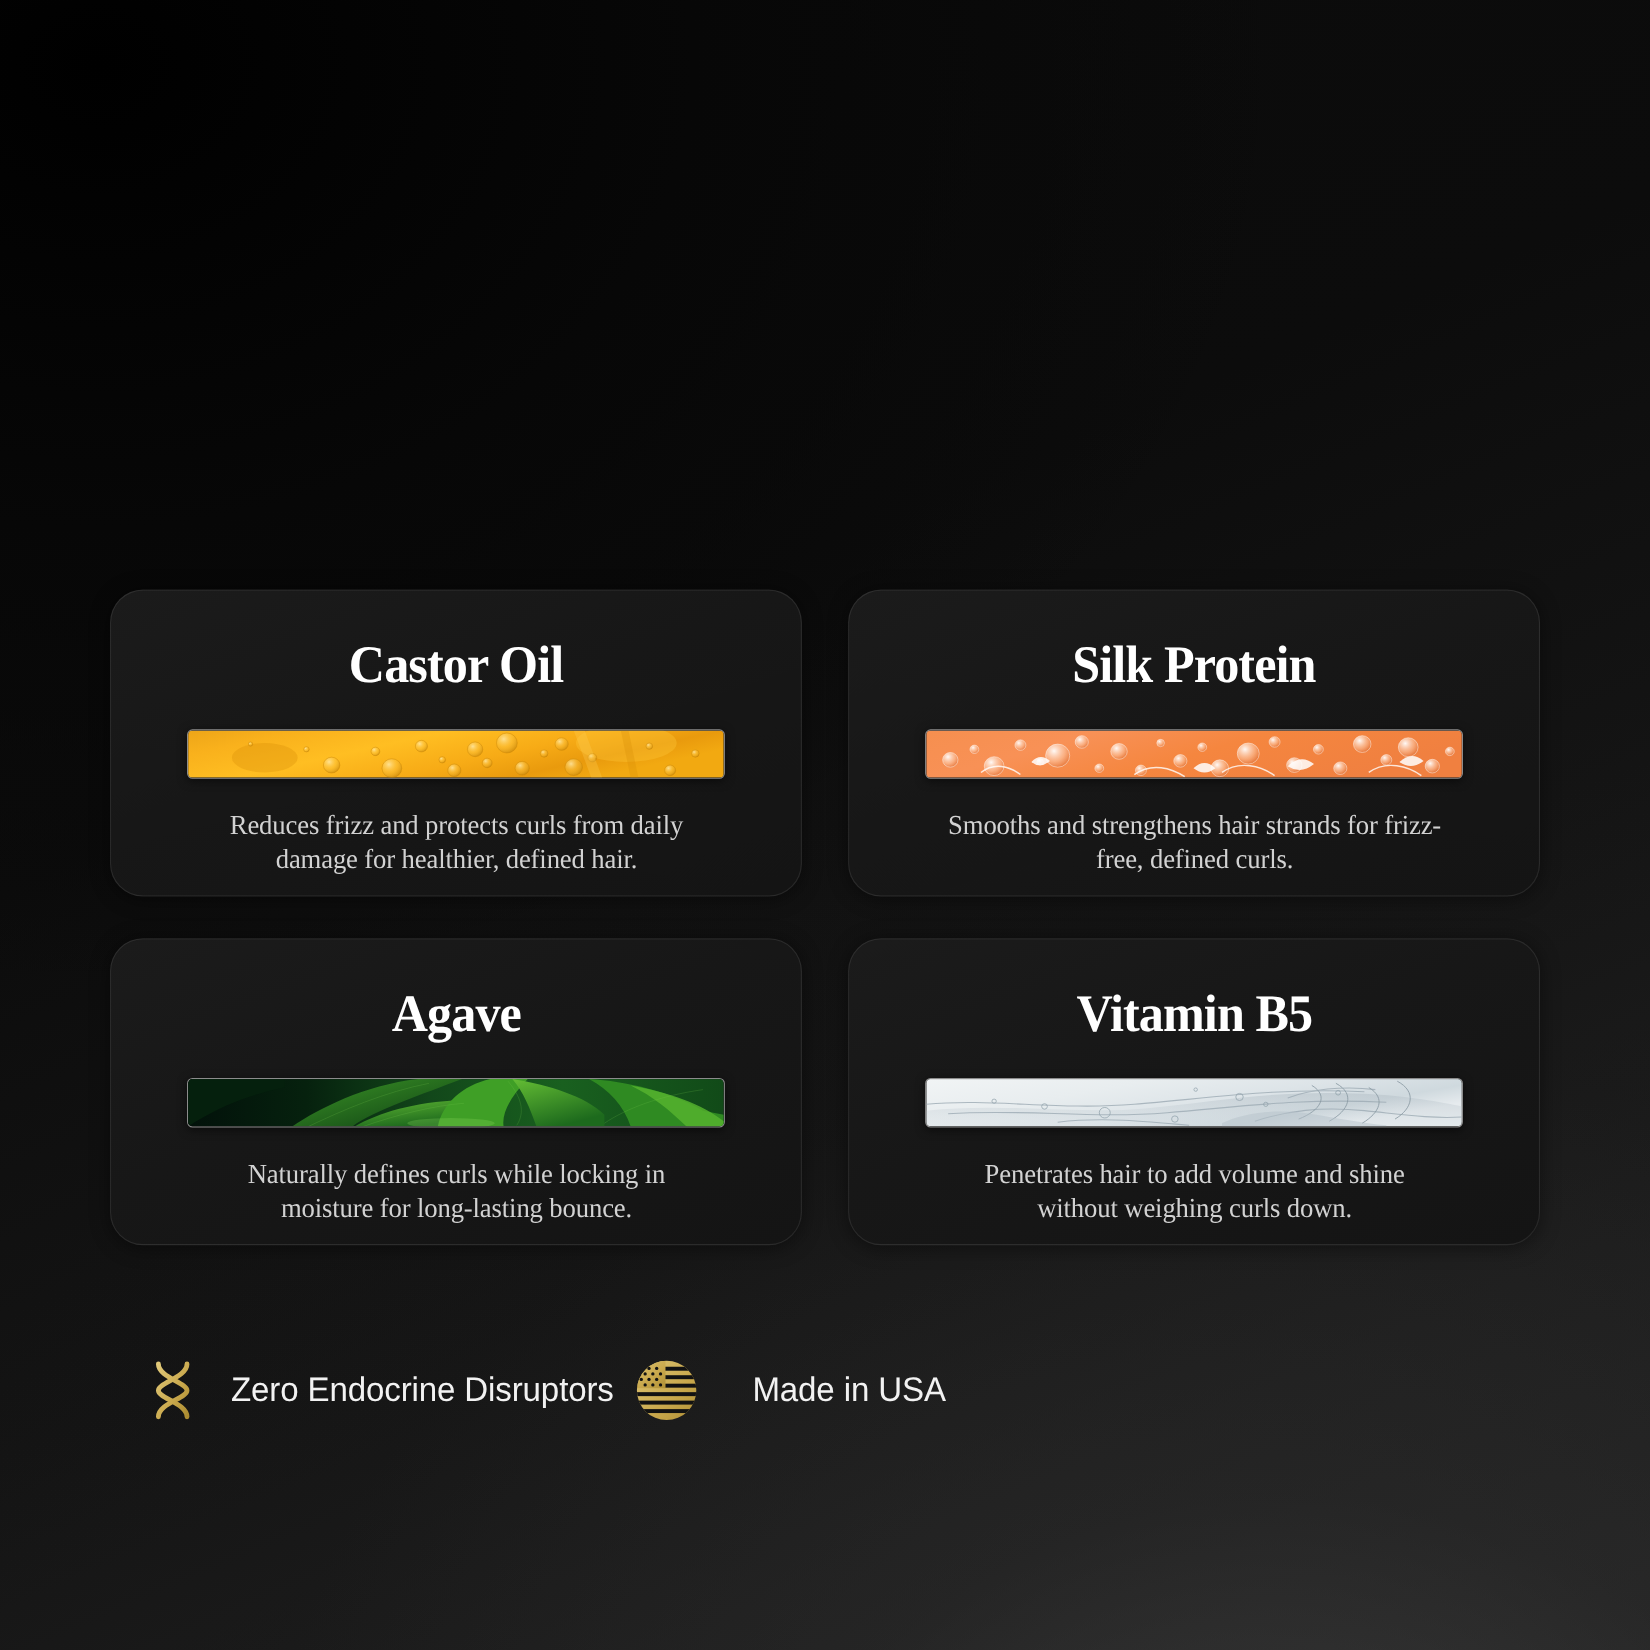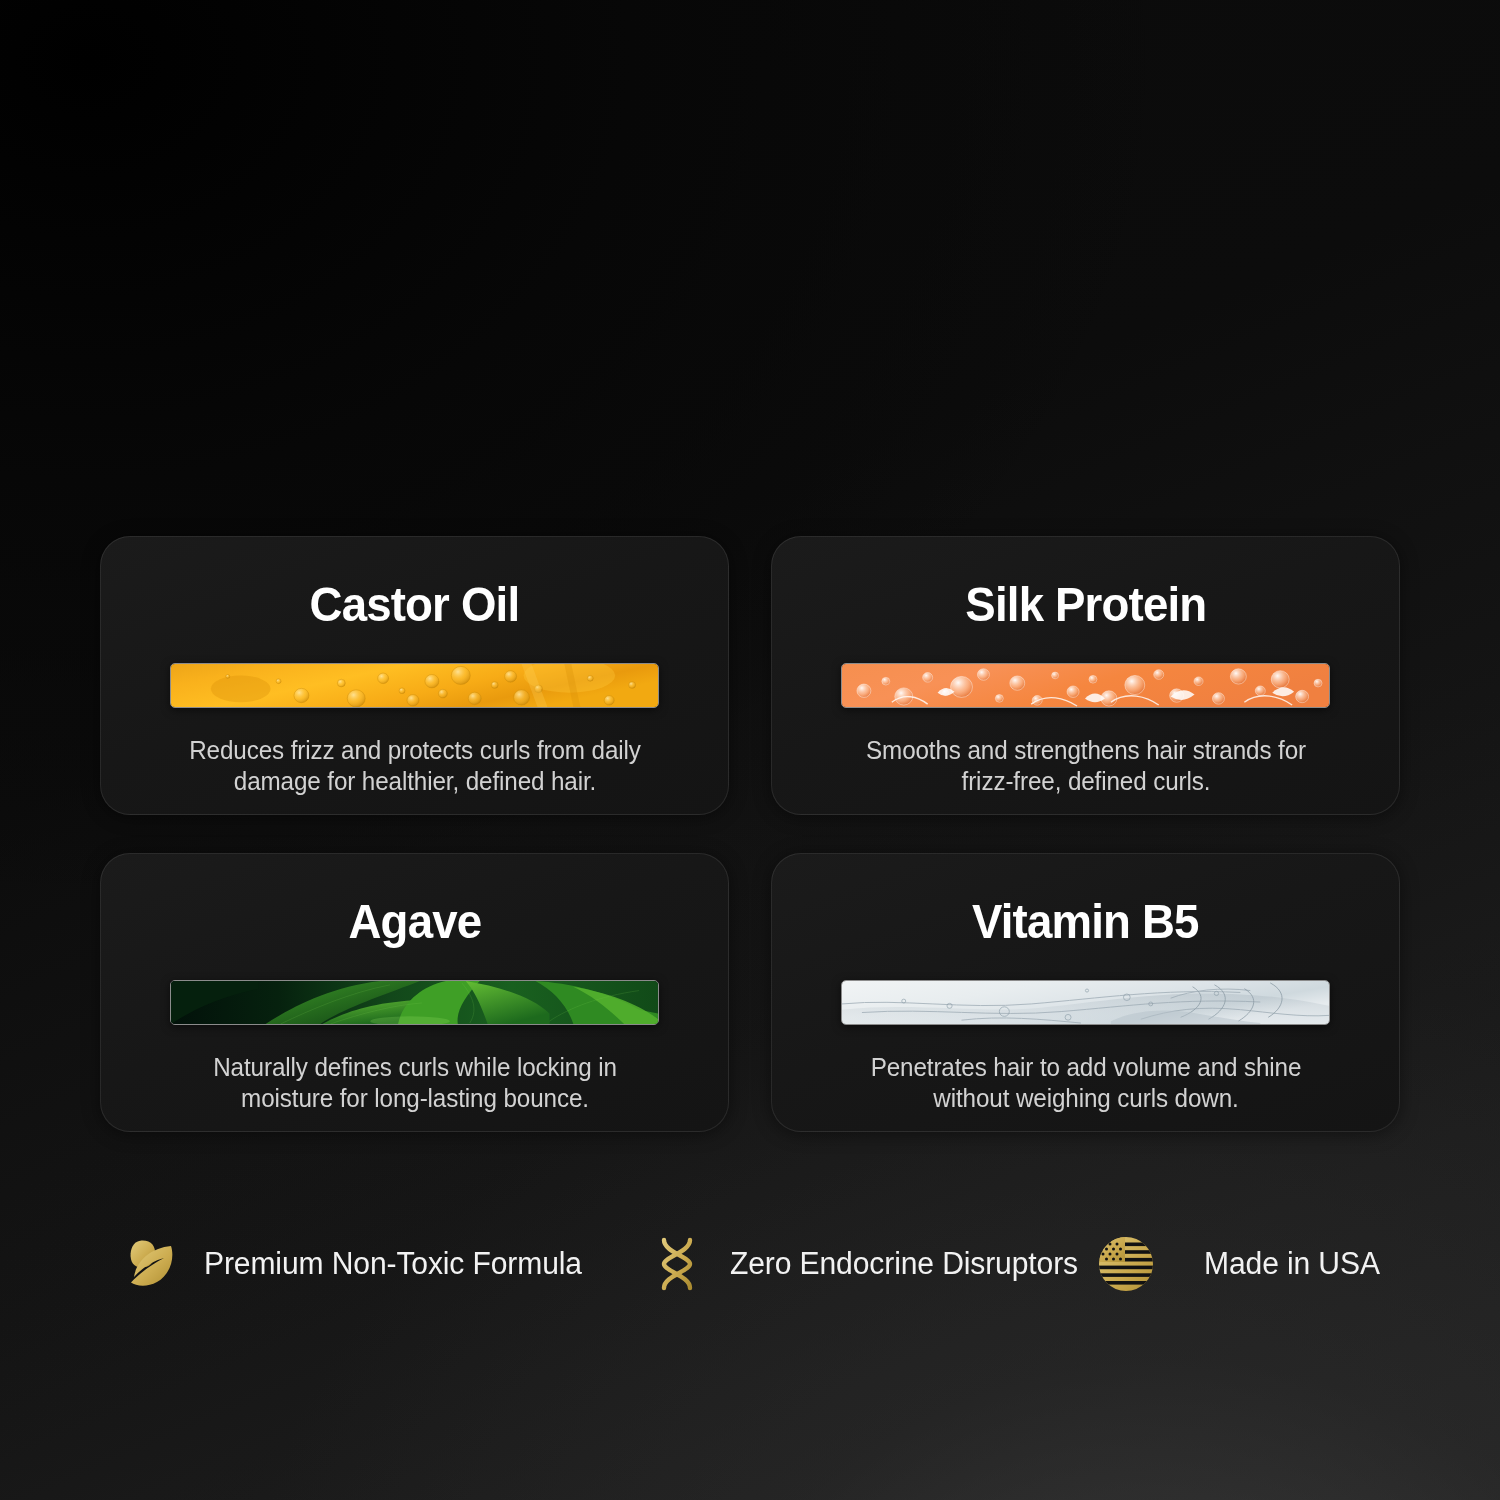--- a/index.html
+++ b/index.html
@@ -50,20 +50,21 @@
   
   .grid{
     position:absolute;
     left:100px; top:536px;
     width:1300px;
     display:grid;
     grid-template-columns:629px 629px;
     grid-template-rows:279px 279px;
     column-gap:42px;
     row-gap:38px;
+    font-family:Liberation Serif, serif;
   }
   .card{
     position:relative;
     border-radius:30px;
     background:linear-gradient(160deg,#1b1b1b 0%,#171717 45%,#141414 100%);
     border:1px solid rgba(255,255,255,0.085);
     box-shadow:0 2px 18px rgba(0,0,0,0.45);
     display:flex;
     flex-direction:column;
     align-items:center;
@@ -330,36 +331,20 @@
           <path d="M270 42 C290 32 320 28 350 33 C374 37 398 42 420 44 L420 45 L270 45 Z" fill="#b6c2c9" opacity="0.5"></path>
         </svg>
       </div>
       <div class="card-desc">Penetrates hair to add volume and shine without weighing curls down.</div>
     </div>
 
   </div>
 
   <div class="badges">
 
-    <div class="badge badge-1">
-      <span class="badge-icon">
-        <svg viewBox="0 0 62 62" aria-hidden="true">
-          <defs>
-            <linearGradient id="gldA" x1="0" y1="0" x2="1" y2="1">
-              <stop offset="0%" stop-color="#e3cc7c"></stop>
-              <stop offset="55%" stop-color="#cdad51"></stop>
-              <stop offset="100%" stop-color="#b08f33"></stop>
-            </linearGradient>
-          </defs>
-          <path d="M21.5 7.5 C31 7 36 13 35 22.5 C34.2 30 29 34.5 21.5 34.5 C14 34.5 10 29 10.6 20.5 C11.2 13 15 8 21.5 7.5 Z" fill="url(#gldA)"></path>
-          <path d="M51 13 C55 25 50 42 37 49 C27 54.5 16 53 11 49.5 C18 42 30 32 44 25 C34 27.5 23 34 14 44 C16 29 30 15 51 13 Z" fill="url(#gldA)"></path>
-        </svg>
-      </span>
-      <span class="badge-label">Premium Non-Toxic Formula</span>
-    </div>
 
     <div class="badge badge-2">
       <span class="badge-icon">
         <svg viewBox="0 0 62 62" aria-hidden="true">
           <defs>
             <linearGradient id="gldB" x1="0" y1="0" x2="1" y2="1">
               <stop offset="0%" stop-color="#e0c878"></stop>
               <stop offset="60%" stop-color="#c9a84c"></stop>
               <stop offset="100%" stop-color="#ab8c31"></stop>
             </linearGradient>

